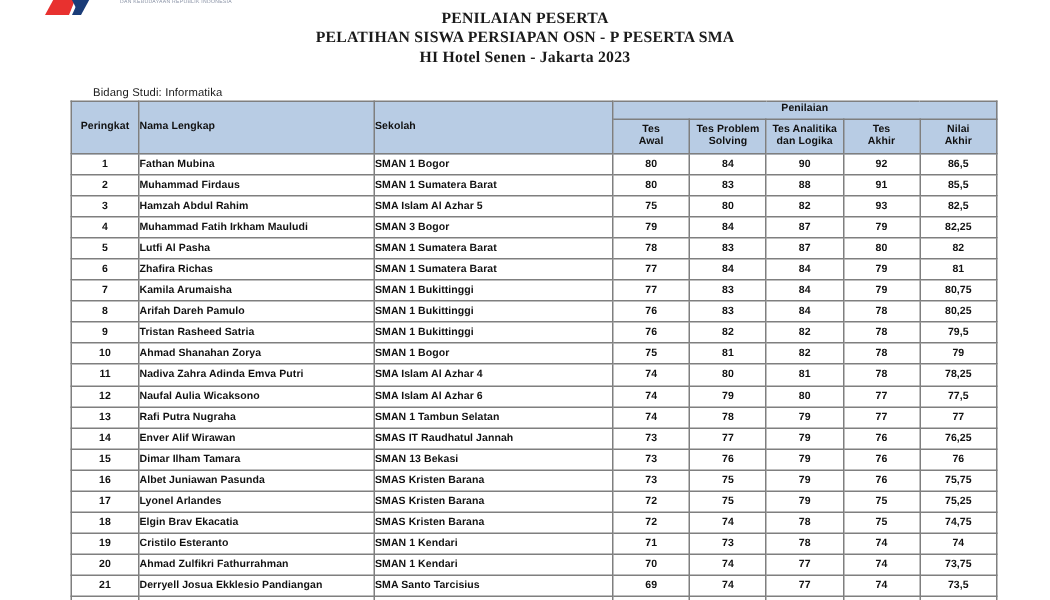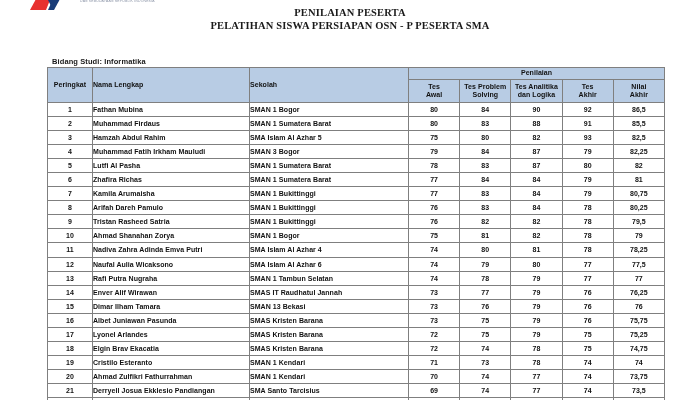--- a/index.html
+++ b/index.html
@@ -68,24 +68,24 @@
     color: #1a1a1a;
     letter-spacing: .15px;
   }
   .title-1 { font-size: 10.5px; line-height: 13px; }
   .title-2 { font-size: 10.5px; line-height: 13px; }
   .title-3 { font-size: 10.5px; line-height: 14px; }
 
   
   .bidang {
     position: absolute;
-    left: 52px;
+    left: 62px;
     top: 57px;
     font-size: 7.5px;
-    font-weight: bold;
+    font-weight: normal;
     color: #1a1a1a;
     letter-spacing: .1px;
   }
 
   
   .table-wrap {
     position: absolute;
     left: 47px;
     top: 67px;
     width: 618px;
@@ -143,20 +143,21 @@
 
     <div class="logo-caption">
       <br>
       <span class="sub">DAN KEBUDAYAAN REPUBLIK INDONESIA</span>
     </div>
   </div>
 
   <div class="titles">
     <div class="line title-1">PENILAIAN PESERTA</div>
     <div class="line title-2">PELATIHAN SISWA PERSIAPAN OSN - P PESERTA SMA</div>
+    <div class="line title-3">HI Hotel Senen - Jakarta 2023</div>
   </div>
 
   <div class="bidang">Bidang Studi: Informatika</div>
 
   <div class="table-wrap">
     <table class="grades">
       <thead>
         <tr>
           <th class="th-tall c-rank" rowspan="2">Peringkat</th>
           <th class="th-tall c-name" rowspan="2">Nama Lengkap</th>

